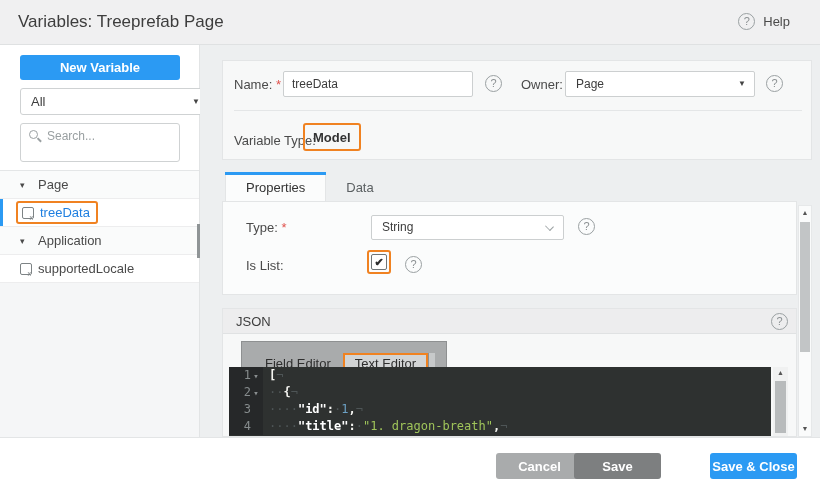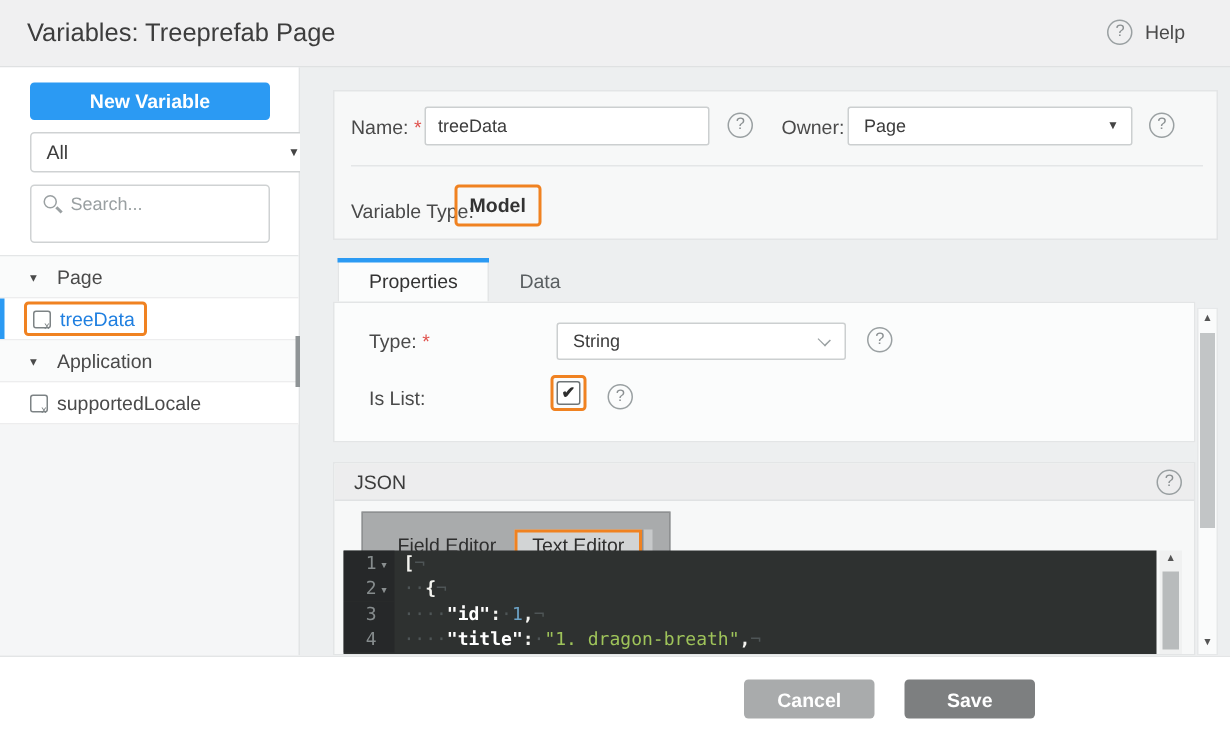--- a/index.html
+++ b/index.html
@@ -129,21 +129,21 @@
     text-align:center; height:12px; line-height:12px; cursor:pointer; }
   #outer-arrow-up { top:1px; }
   #outer-arrow-down { bottom:1px; }
   #outer-scroll-thumb { position:absolute; left:1px; top:16px; width:10px; height:130px; background:#c2c5c6; cursor:pointer; }
 
   
   #footer { position:absolute; left:0; top:437px; width:820px; height:53px; background:#fff; border-top:1px solid #e3e5e6; }
   .footer-btn { position:absolute; top:15px; height:26px; width:87px; border:none; border-radius:3px;
     color:#fff; font-size:13px; font-weight:bold; font-family:"Liberation Sans",sans-serif; cursor:pointer; }
   #cancel-btn { left:496px; background:#a9abac; }
-  #save-btn { left:603px; background:#7d7f80; }
+  #save-btn { left:574px; background:#7d7f80; }
   #save-close-btn { left:710px; background:#2b9af3; }
 </style>
 </head>
 <body>
 
 <div id="app">
 
   <header id="header">
     <div id="page-title">Variables: Treeprefab Page</div>
     <div id="help-area">
@@ -268,15 +268,16 @@
     <div id="outer-scrollbar">
       <div class="sb-arrow" id="outer-arrow-up">▲</div>
       <div id="outer-scroll-thumb"></div>
       <div class="sb-arrow" id="outer-arrow-down">▼</div>
     </div>
   </div>
 
   <footer id="footer">
     <button class="footer-btn" id="cancel-btn">Cancel</button>
     <button class="footer-btn" id="save-btn">Save</button>
+    <button class="footer-btn" id="save-close-btn">Save &amp; Close</button>
   </footer>
 
 </div>
 
 </body></html>

